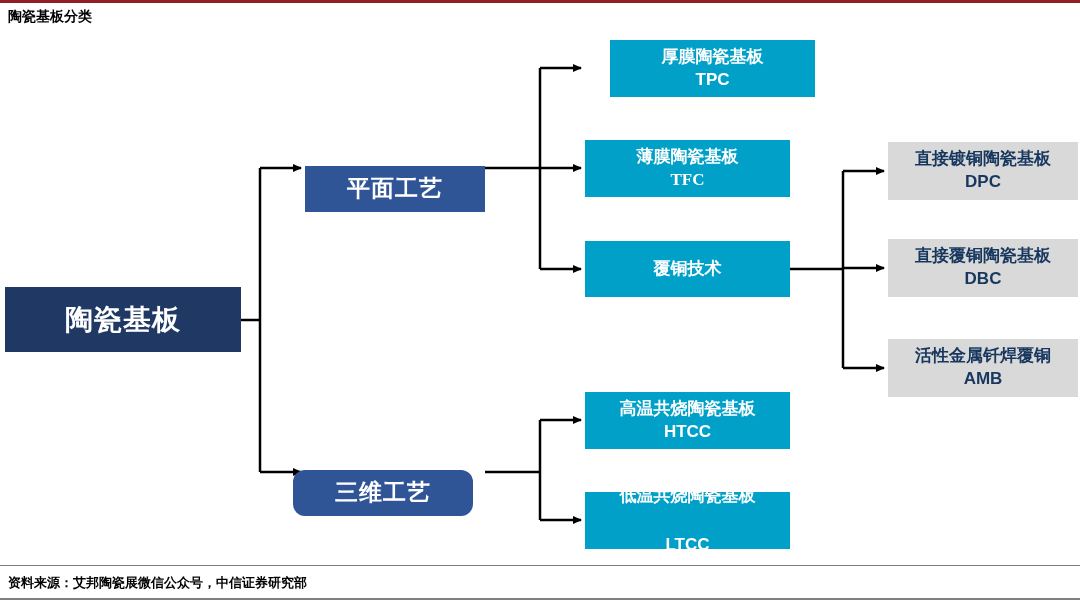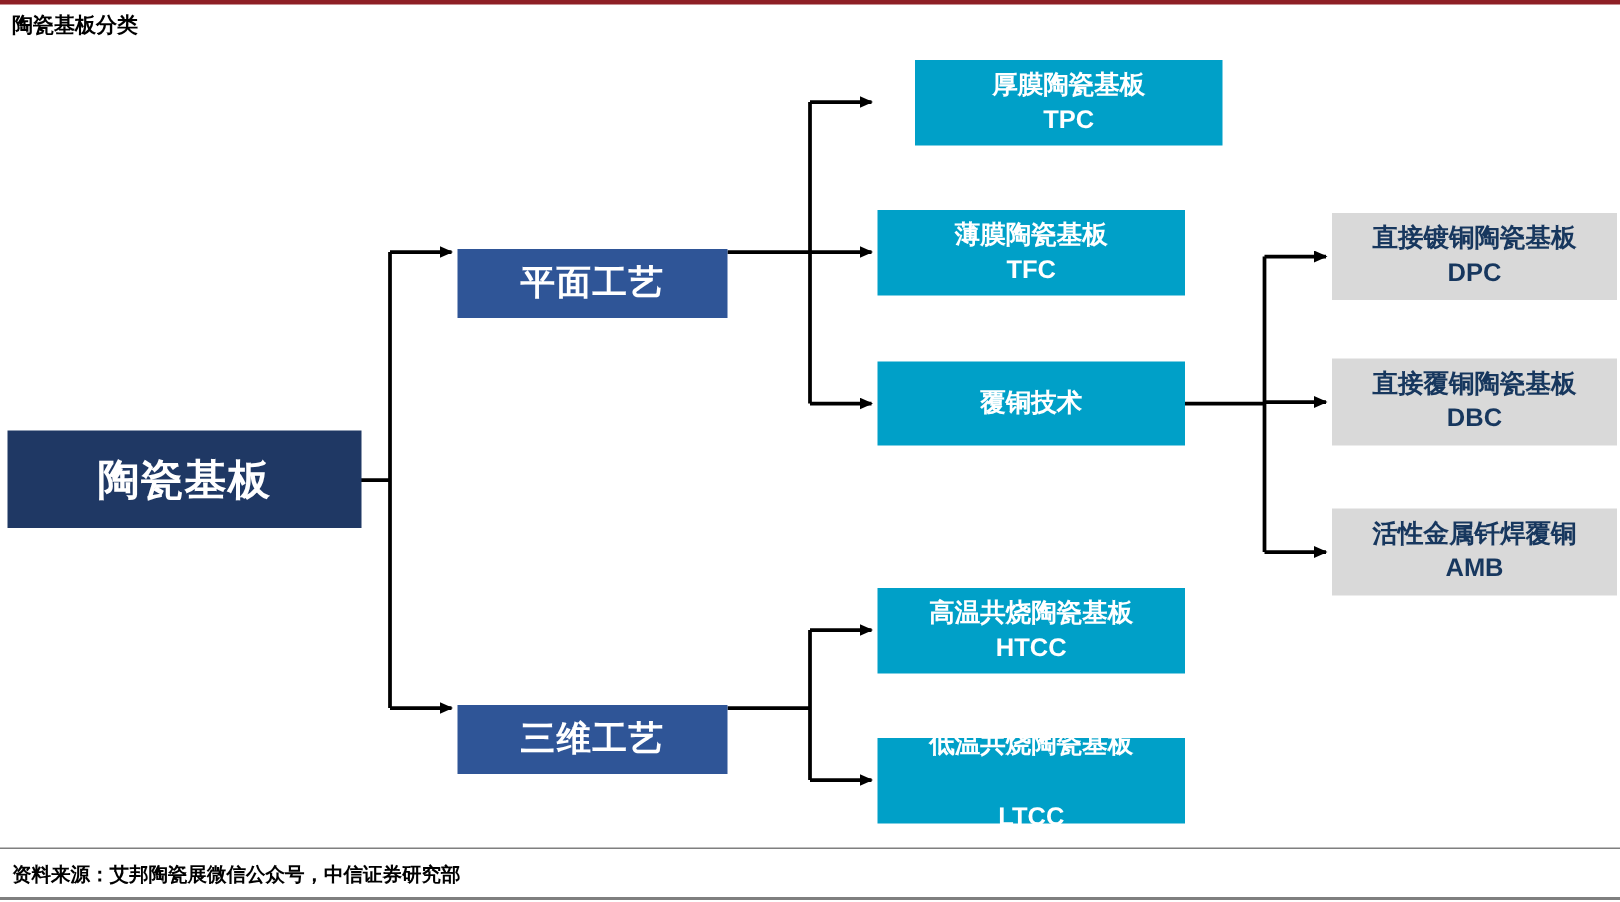--- a/index.html
+++ b/index.html
@@ -52,30 +52,30 @@
   }
   .branch {
     width: 180px; height: 46px;
     background: #2F5597;
     color: #ffffff;
     font-size: 23px;
     letter-spacing: 1px;
     margin-top: 21px;
   }
   #branch-planar { left: 305px; top: 145px; }
-  #branch-3d     { left: 305px; top: 449px; }
+  #branch-3d     { left: 293px; top: 449px; border-radius: 12px; }
   .leaf {
     left: 585px;
     width: 205px; height: 57px;
     background: #00A0C8;
     color: #ffffff;
     font-size: 17px;
   }
   #leaf-tpc    { top: 40px; margin-left: 25px; }
-  #leaf-tfc    { top: 140px; }
+  #leaf-tfc    { top: 140px; font-family: Liberation Serif, serif; }
   #leaf-copper { top: 241px; height: 56px; }
   #leaf-htcc   { top: 392px; }
   #leaf-ltcc   { top: 492px; gap: 26px; }
   .gray-leaf {
     left: 888px;
     width: 190px; height: 58px;
     background: #D9D9D9;
     color: #17375E;
     font-size: 17px;
   }

